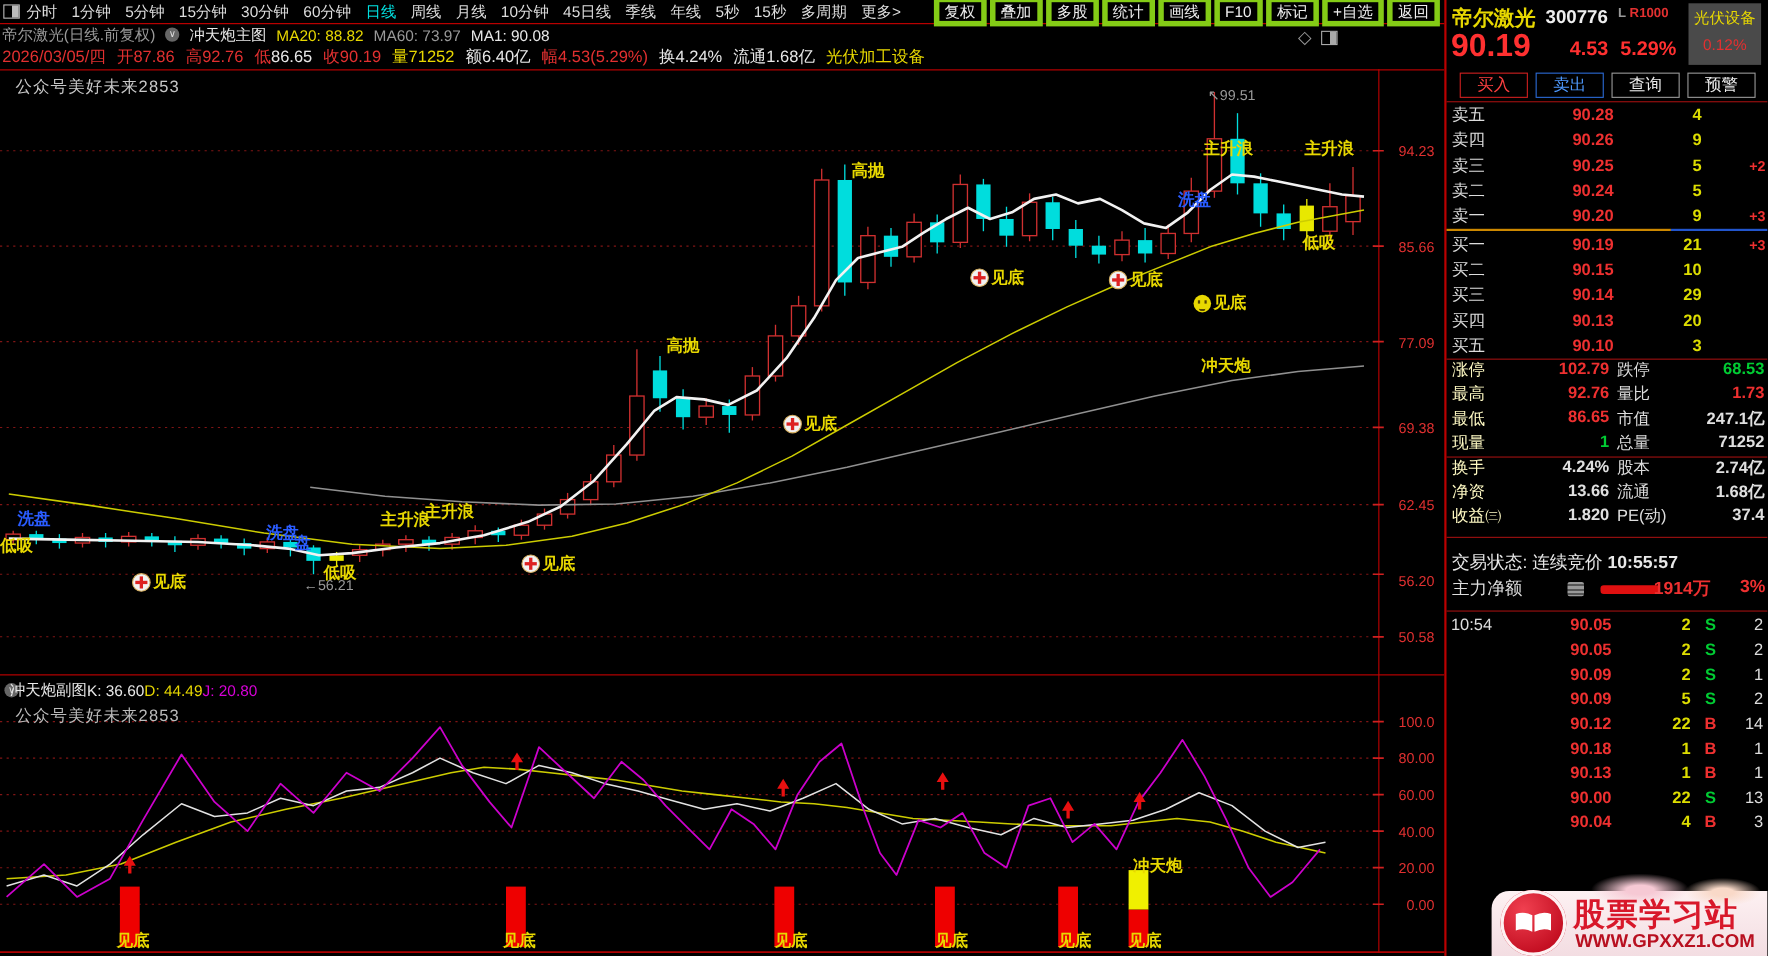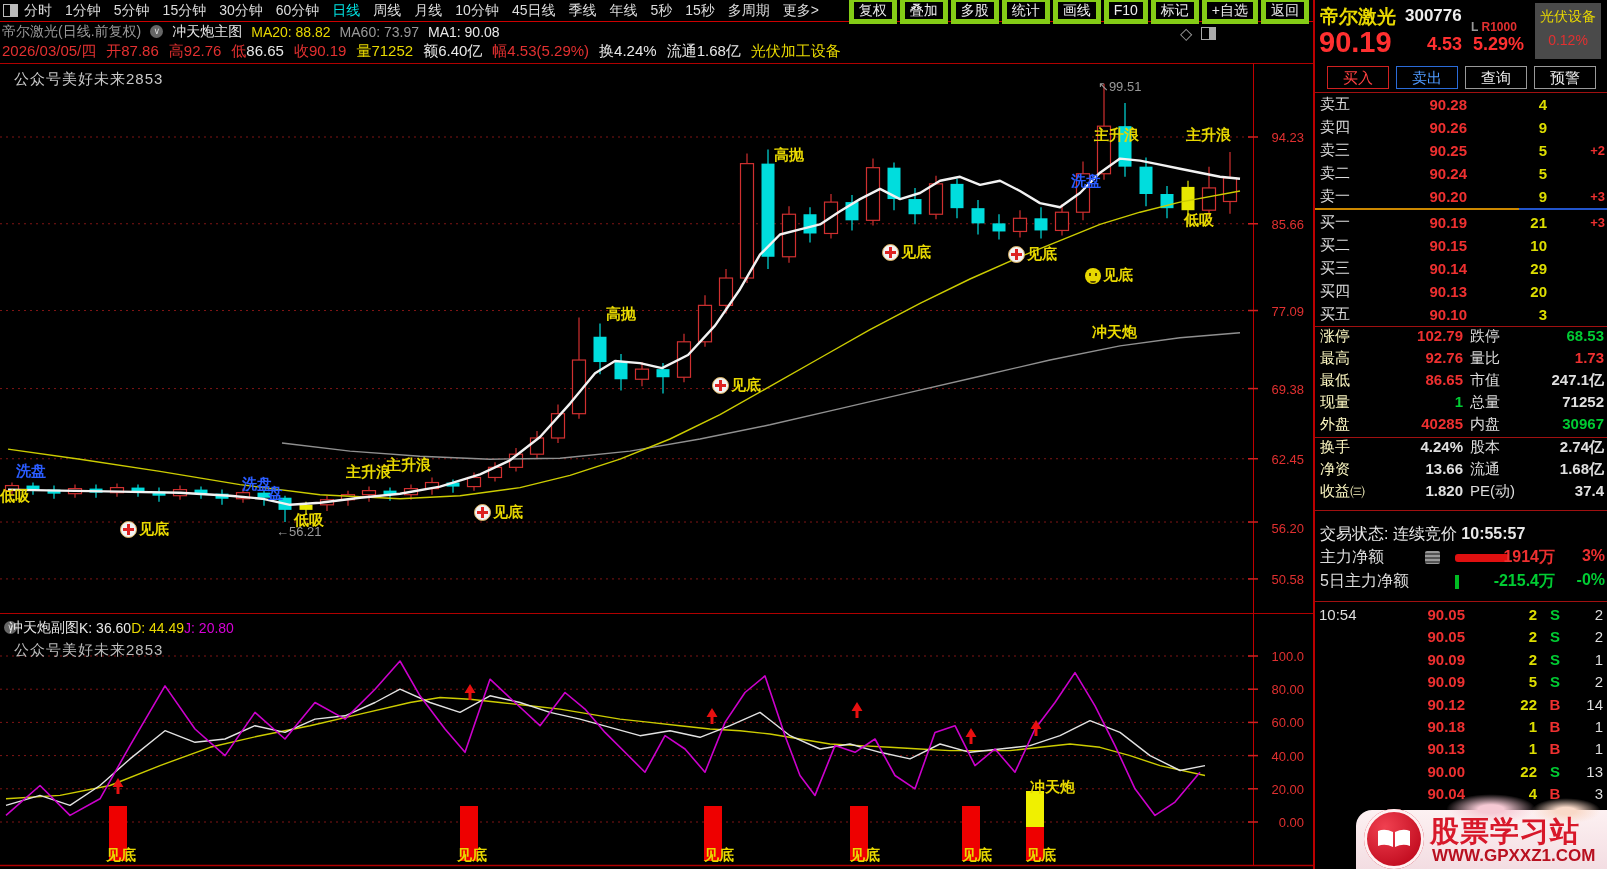--- a/index.html
+++ b/index.html
@@ -37,21 +37,21 @@
   .ic-smiley::before{content:"";position:absolute;left:4px;top:5px;width:2px;height:3px;background:#554400;box-shadow:6px 0 0 #554400;}
   .ic-smiley::after{content:"";position:absolute;left:5px;top:10px;width:6px;height:3px;border-bottom:2px solid #554400;border-radius:50%;}
   #subheader{position:absolute;left:4px;top:619px;height:17px;display:flex;align-items:center;font-size:14px;white-space:nowrap;}
   
   #rp{position:absolute;left:1313px;top:0;width:292px;height:869px;border-left:2px solid #b00;
       font-size:15px;color:#ddd;}
   .rp-sep{height:0;border-top:1px solid #a01010;}
   #rp-header{position:relative;height:28px;}
   #rp-name{position:absolute;left:5px;top:4px;font-size:19px;font-weight:bold;color:#e8d800;}
   #rp-code{position:absolute;left:90px;top:6px;font-size:17px;font-weight:bold;color:#eee;}
-  #rp-flags{position:absolute;left:156px;top:20px;font-size:12px;font-weight:bold;}
+  #rp-flags{position:absolute;left:156px;top:4px;font-size:12px;font-weight:bold;}
   #rp-industry{position:absolute;right:6px;top:3px;width:66px;height:56px;background:#4a4a4a;text-align:center;z-index:3;}
   #rp-industry .i1{color:#e8d800;font-size:14px;margin-top:5px;}
   #rp-industry .i2{color:#e23030;font-size:14px;margin-top:6px;}
   #rp-price{position:relative;height:34px;}
   #rp-last{position:absolute;left:4px;top:-2px;font-size:29px;font-weight:bold;color:#ff3030;}
   #rp-chg{position:absolute;left:112px;top:6px;font-size:18px;font-weight:bold;color:#ff3030;}
   #rp-pct{position:absolute;left:158px;top:6px;font-size:18px;font-weight:bold;color:#ff3030;}
   #rp-buttons{position:relative;height:30px;display:flex;gap:7px;padding-left:12px;align-items:center;}
   .rp-btn{width:60px;height:21px;line-height:21px;text-align:center;font-size:15px;border:1px solid #999;color:#eee;}
   .rp-btn.buy{border-color:#d02020;color:#ff4040;}
@@ -575,26 +575,20 @@
           <span class="v1 c-red">86.65</span>
           <span class="l2">市值</span>
           <span class="v2 c-white">247.1亿</span>
         </div>
         <div class="strow">
           <span class="l1">现量</span>
           <span class="v1 c-green">1</span>
           <span class="l2">总量</span>
           <span class="v2 c-white">71252</span>
         </div>
-        <div class="strow">
-          <span class="l1">外盘</span>
-          <span class="v1 c-red">40285</span>
-          <span class="l2">内盘</span>
-          <span class="v2 c-green">30967</span>
-        </div>
       </div>
     <div class="rp-sep"></div>
     <div id="stats2">
         <div class="strow">
           <span class="l1">换手</span>
           <span class="v1 c-white">4.24%</span>
           <span class="l2">股本</span>
           <span class="v2 c-white">2.74亿</span>
         </div>
         <div class="strow">
@@ -614,26 +608,20 @@
     <div id="rp-status">
       <span>交易状态: 连续竞价</span>
       <b>10:55:57</b>
     </div>
     <div class="flowrow">
       <span class="fl">主力净额</span>
       <span class="ic-list"></span>
       <span class="fbar-red"></span>
       <span class="fv c-red">1914万</span>
       <span class="fp c-red">3%</span>
-    </div>
-    <div class="flowrow">
-      <span class="fl">5日主力净额</span>
-      <span class="fbar-green"></span>
-      <span class="fv c-green">-215.4万</span>
-      <span class="fp c-green">-0%</span>
     </div>
     <div class="rp-sep" style="margin-top:6px;margin-bottom:4px"></div>
     <div id="ticks">
         <div class="tickrow">
           <span class="tm">10:54</span>
           <span class="tp">90.05</span>
           <span class="tv">2</span>
           <span class="ts c-green">S</span>
           <span class="tc">2</span>
         </div>

